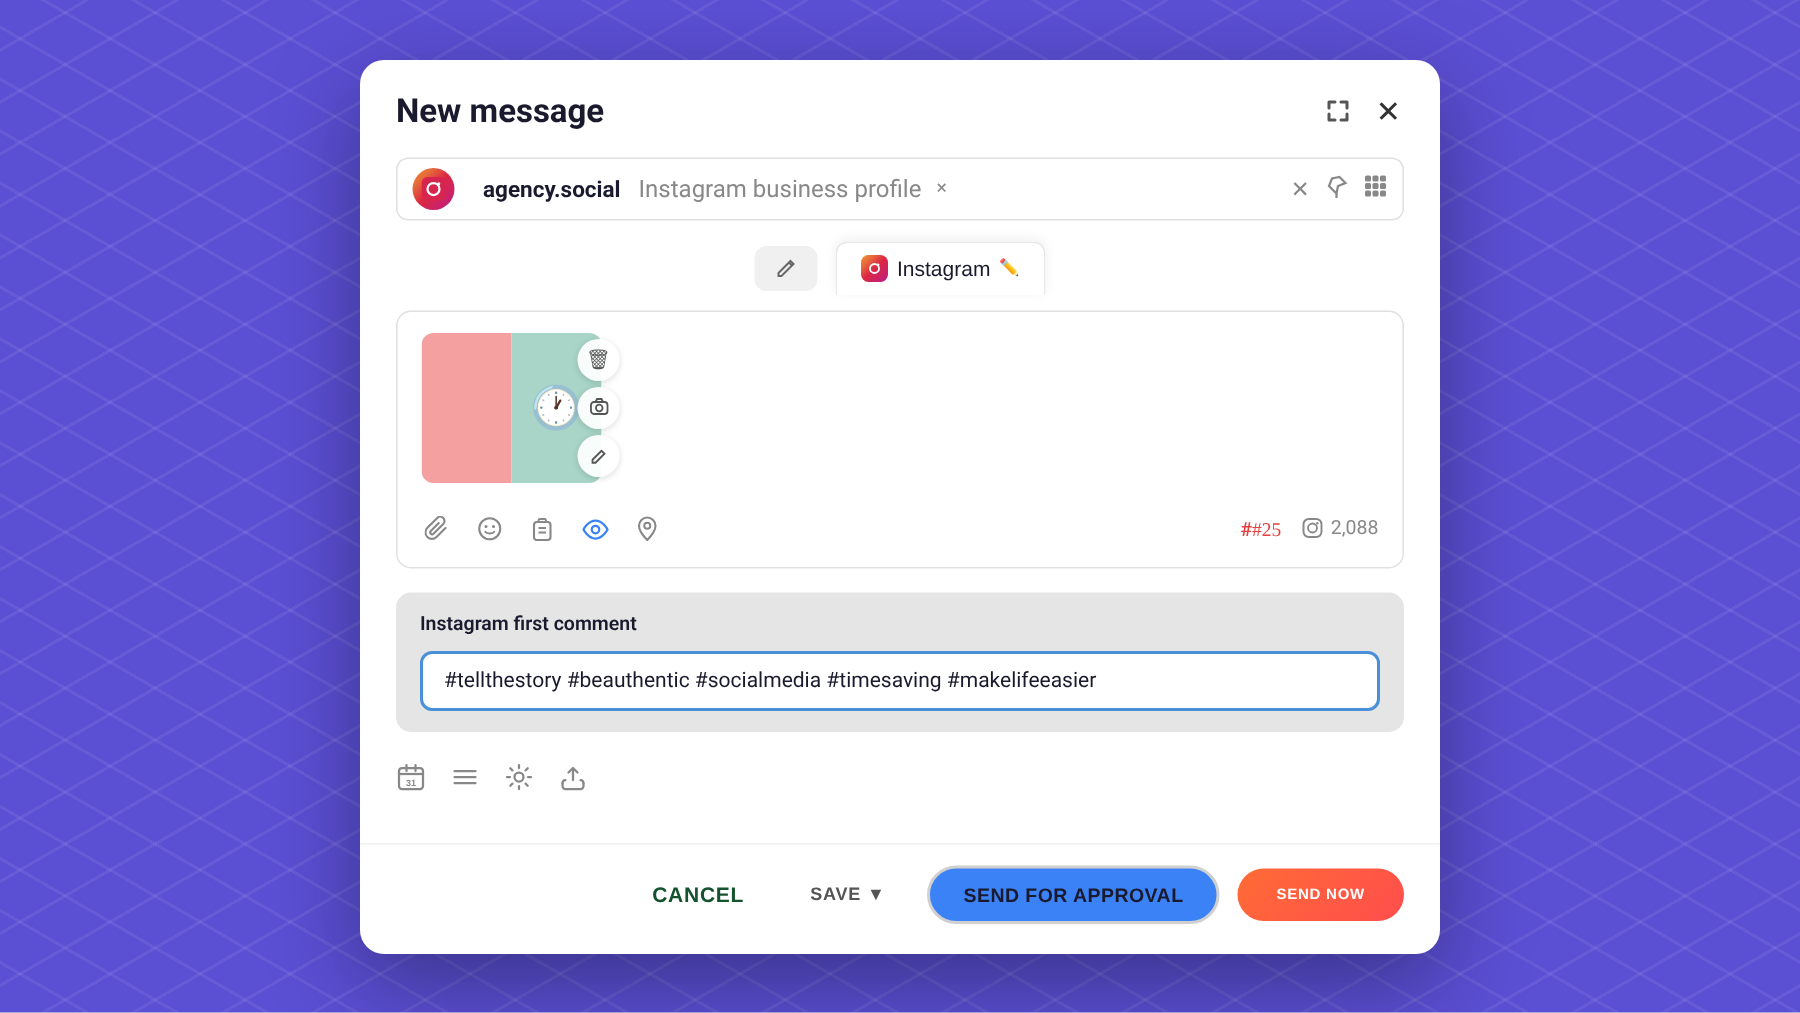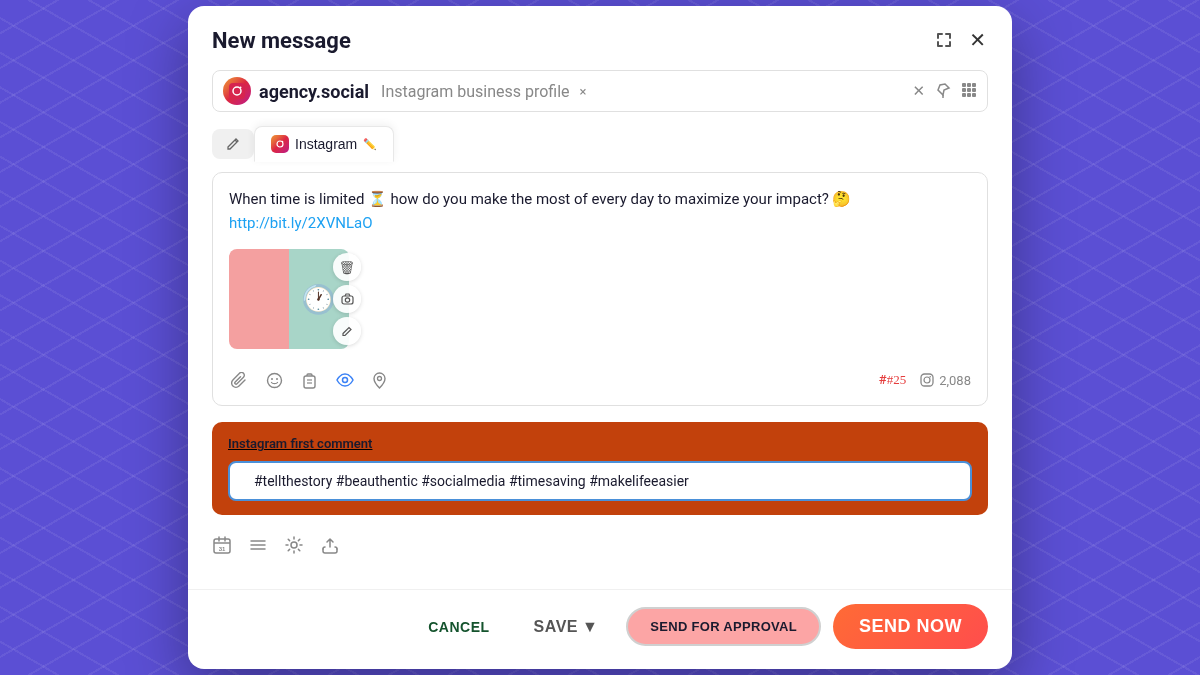--- a/index.html
+++ b/index.html
@@ -24,21 +24,21 @@
       display: flex;
       align-items: center;
       justify-content: center;
       font-family: -apple-system, BlinkMacSystemFont, 'Segoe UI', Roboto, sans-serif;
       overflow: hidden;
     }
 
     .modal {
       background: #fff;
       border-radius: 16px;
-      width: 824px;
+      width: 720px;
       box-shadow: 0 20px 60px rgba(0,0,0,0.35);
       padding: 0;
       overflow: hidden;
     }
 
     .modal-header {
       display: flex;
       align-items: center;
       justify-content: space-between;
       padding: 20px 24px 16px;
@@ -93,22 +93,23 @@
       align-items: center;
       justify-content: center;
       font-size: 11px;
       color: white;
       font-weight: bold;
       flex-shrink: 0;
     }
 
     .account-name {
       font-weight: 700;
-      font-size: 18px;
+      font-size: 15px;
       color: #1a1a2e;
+      margin-left: 11px;
     }
 
     .account-type {
       font-size: 16px;
       color: #888;
       margin-left: 4px;
     }
 
     .account-close {
       font-size: 13px;
@@ -129,22 +130,23 @@
       border: none;
       cursor: pointer;
       color: #888;
       font-size: 15px;
     }
 
     
     .tabs-row {
       display: flex;
       align-items: center;
-      gap: 0;
+      gap: 12px;
       margin-bottom: 10px;
+      justify-content: center;
     }
 
     .tab {
       display: flex;
       align-items: center;
       gap: 6px;
       padding: 8px 16px;
       border-radius: 8px 8px 0 0;
       cursor: pointer;
       font-size: 14px;
@@ -280,39 +282,38 @@
     .insta-count {
       font-size: 13px;
       color: #888;
       display: flex;
       align-items: flex-start;
       gap: 3px;
     }
 
     
     .first-comment-section {
-      background: #c2410c;
+      background: #e5e5e5;
       border-radius: 10px;
       padding: 14px 16px;
       margin-bottom: 16px;
-      text-decoration: underline;
     }
 
     .first-comment-label {
       font-size: 13px;
       font-weight: 600;
       color: #1a1a2e;
       margin-bottom: 10px;
     }
 
     .first-comment-input {
       width: 100%;
       border: 2px solid #4a90d9;
       border-radius: 8px;
-      padding: 10px 24px;
+      padding: 10px 14px;
       font-size: 14px;
       color: #1a1a2e;
       background: #fff;
       outline: none;
       font-family: inherit;
     }
 
     .first-comment-input::placeholder {
       color: #bbb;
     }
@@ -352,48 +353,48 @@
       font-weight: 700;
       color: #14532d;
       cursor: pointer;
       padding: 10px 16px;
       letter-spacing: 0.5px;
     }
 
     .btn-save {
       background: none;
       border: none;
-      font-size: 16px;
+      font-size: 12px;
       font-weight: 700;
       color: #555;
       cursor: pointer;
       padding: 10px 16px;
       display: flex;
       align-items: center;
       gap: 4px;
       letter-spacing: 0.5px;
     }
 
     .btn-approval {
       border: 2px solid #d0d0d0;
       border-radius: 25px;
-      background: #fca5a5;
+      background: #3b82f6;
       font-size: 13px;
       font-weight: 700;
       color: #1a1a2e;
       cursor: pointer;
       padding: 10px 22px;
       letter-spacing: 0.3px;
     }
 
     .btn-send-now {
       border: none;
       border-radius: 25px;
       background: linear-gradient(135deg, #ff6b35, #ff4d4d);
-      font-size: 18px;
+      font-size: 10px;
       font-weight: 700;
       color: #fff;
       cursor: pointer;
       padding: 12px 26px;
       letter-spacing: 0.5px;
     }
 
     
     .insta-icon-small {
       width: 18px;
@@ -481,23 +482,20 @@
             <circle cx="5" cy="5" r="3" stroke="white" stroke-width="1.2" fill="none"></circle>
             <circle cx="7.5" cy="2.5" r="0.8" fill="white"></circle>
           </svg>
         </div>
         <span>Instagram</span>
         <span class="tab-edit-pencil">✏️</span>
       </button>
     </div>
 
     <div class="compose-area">
-      <div class="compose-text">
-        <span>When time is limited ⏳ how do you make the most of every day to maximize your impact? 🤔 </span><a class="compose-link" href="#">http://bit.ly/2XVNLaO</a>
-      </div>
 
       
       <div class="image-preview-container">
         <div class="image-preview">
           <div class="img-left"></div>
           <div class="img-right">
             <span class="clock-icon">🕐</span>
           </div>
         </div>
         <div class="image-overlay-btns">

